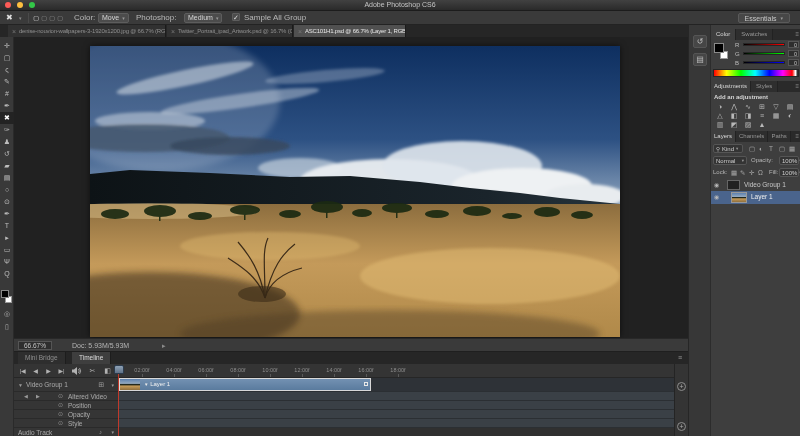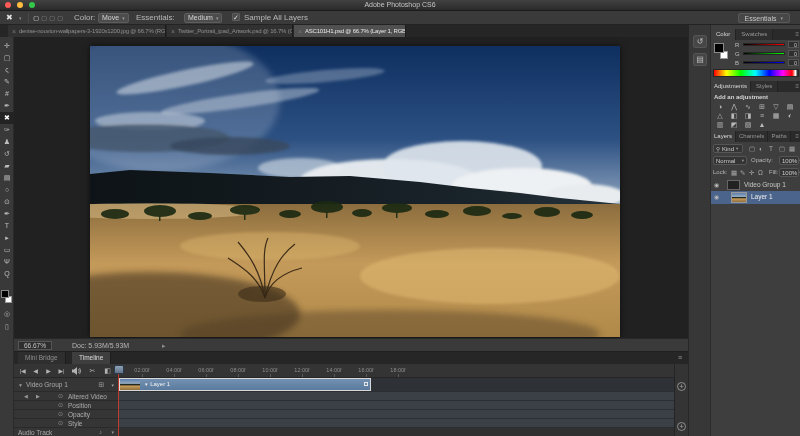--- a/index.html
+++ b/index.html
@@ -154,27 +154,27 @@
     <div class="abs ob-item ob-sep" style="left:28px;"></div>
     <div class="abs ob-item mini-sq" style="left:32px;color:#e5e5e5;">▢</div>
     <div class="abs ob-item mini-sq" style="left:40px;">▢</div>
     <div class="abs ob-item mini-sq" style="left:48px;">▢</div>
     <div class="abs ob-item mini-sq" style="left:56px;">▢</div>
     <div class="abs ob-item" style="left:74px;">Color:</div>
     <div class="abs ob-item ob-select" style="left:98px;">
       <span>Move</span>
       <span style="font-size:5px;color:#999;">▾</span>
     </div>
-    <div class="abs ob-item" style="left:136px;">Essentials:</div>
+    <div class="abs ob-item" style="left:136px;">Photoshop:</div>
     <div class="abs ob-item ob-select" style="left:184px;">
       <span>Medium</span>
       <span style="font-size:5px;color:#999;">▾</span>
     </div>
     <div class="abs ob-item checkbox" style="left:232px;">✓</div>
-    <div class="abs ob-item" style="left:244px;">Sample All Layers</div>
+    <div class="abs ob-item" style="left:244px;">Sample All Group</div>
     <div class="abs ws-btn">
       <span>Essentials</span>
       <span style="font-size:5px;color:#999;">▾</span>
     </div>
   </div>
 
   <div class="abs tabbar">
     <div class="abs doctab" style="left:8px;width:158px;">
       <span class="x">×</span>
       <span>denise-nouvion-wallpapers-3-1920x1200.jpg @ 66.7% (RGB/8)</span>

